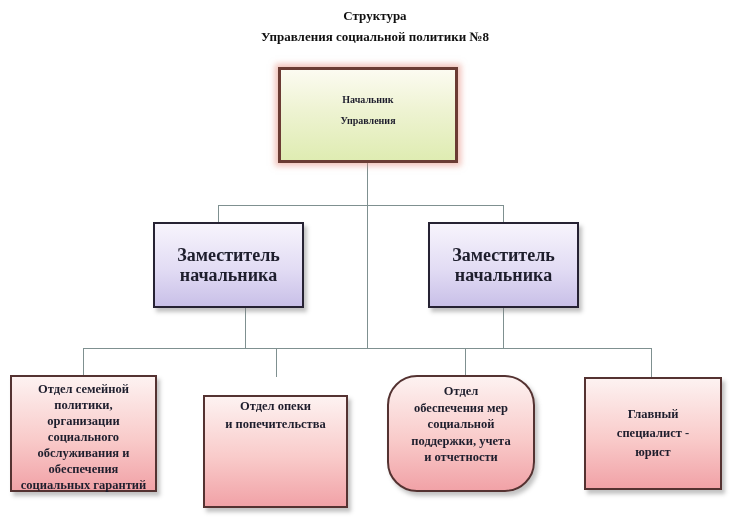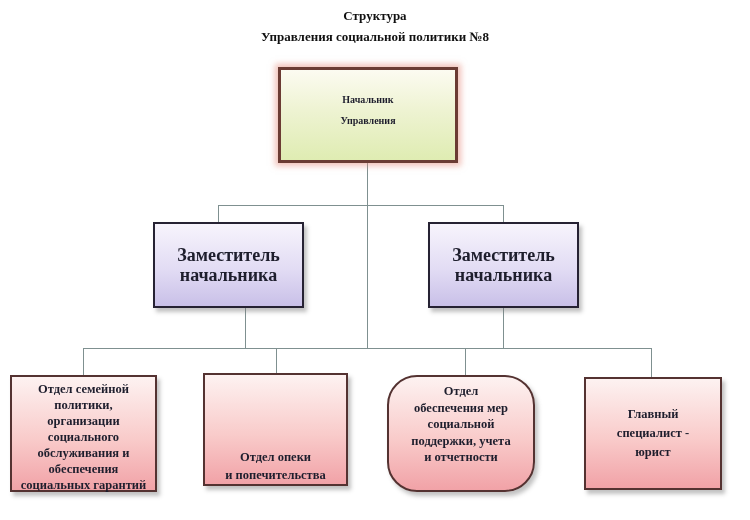--- a/index.html
+++ b/index.html
@@ -21,21 +21,21 @@
   .deputy-box{top:222px; width:147px; height:82px; border:2px solid var(--deputy_border);
     background:linear-gradient(180deg, var(--deputy_fill_top) 0%, var(--deputy_fill_mid) 55%, var(--deputy_fill_bottom) 100%);
     box-shadow:3px 4px 4px rgba(120,120,120,0.45); justify-content:center;}
   .deputy-box .node-label{font-size:18px; line-height:20px;}
   .dept-box{border:2px solid var(--dept_border);
     background:linear-gradient(180deg, var(--dept_fill_top) 0%, var(--dept_fill_mid) 55%, var(--dept_fill_bottom) 100%);
     box-shadow:3px 4px 4px rgba(120,120,120,0.45);}
   .dept-box .node-label{font-size:12.5px;}
   .dept-1{left:10px; top:375px; width:143px; height:113px; justify-content:flex-start;}
   .dept-1 .node-label{line-height:16px; padding-top:4px;}
-  .dept-2{left:203px; top:373px; width:141px; height:109px; justify-content:flex-end;}
+  .dept-2{left:203px; top:395px; width:141px; height:109px; justify-content:flex-start;}
   .dept-2 .node-label{line-height:18px;}
   .dept-3{left:387px; top:375px; width:144px; height:113px; justify-content:flex-start;border-radius:30px;}
   .dept-3 .node-label{line-height:16.5px; padding-top:6px;}
   .dept-4{left:584px; top:377px; width:134px; height:109px; justify-content:center;}
   .dept-4 .node-label{line-height:19px;}
   .line{position:absolute; background:var(--line_color);}
   .vline{width:1px;}
   .hline{height:1px;}
 </style>
 </head>

